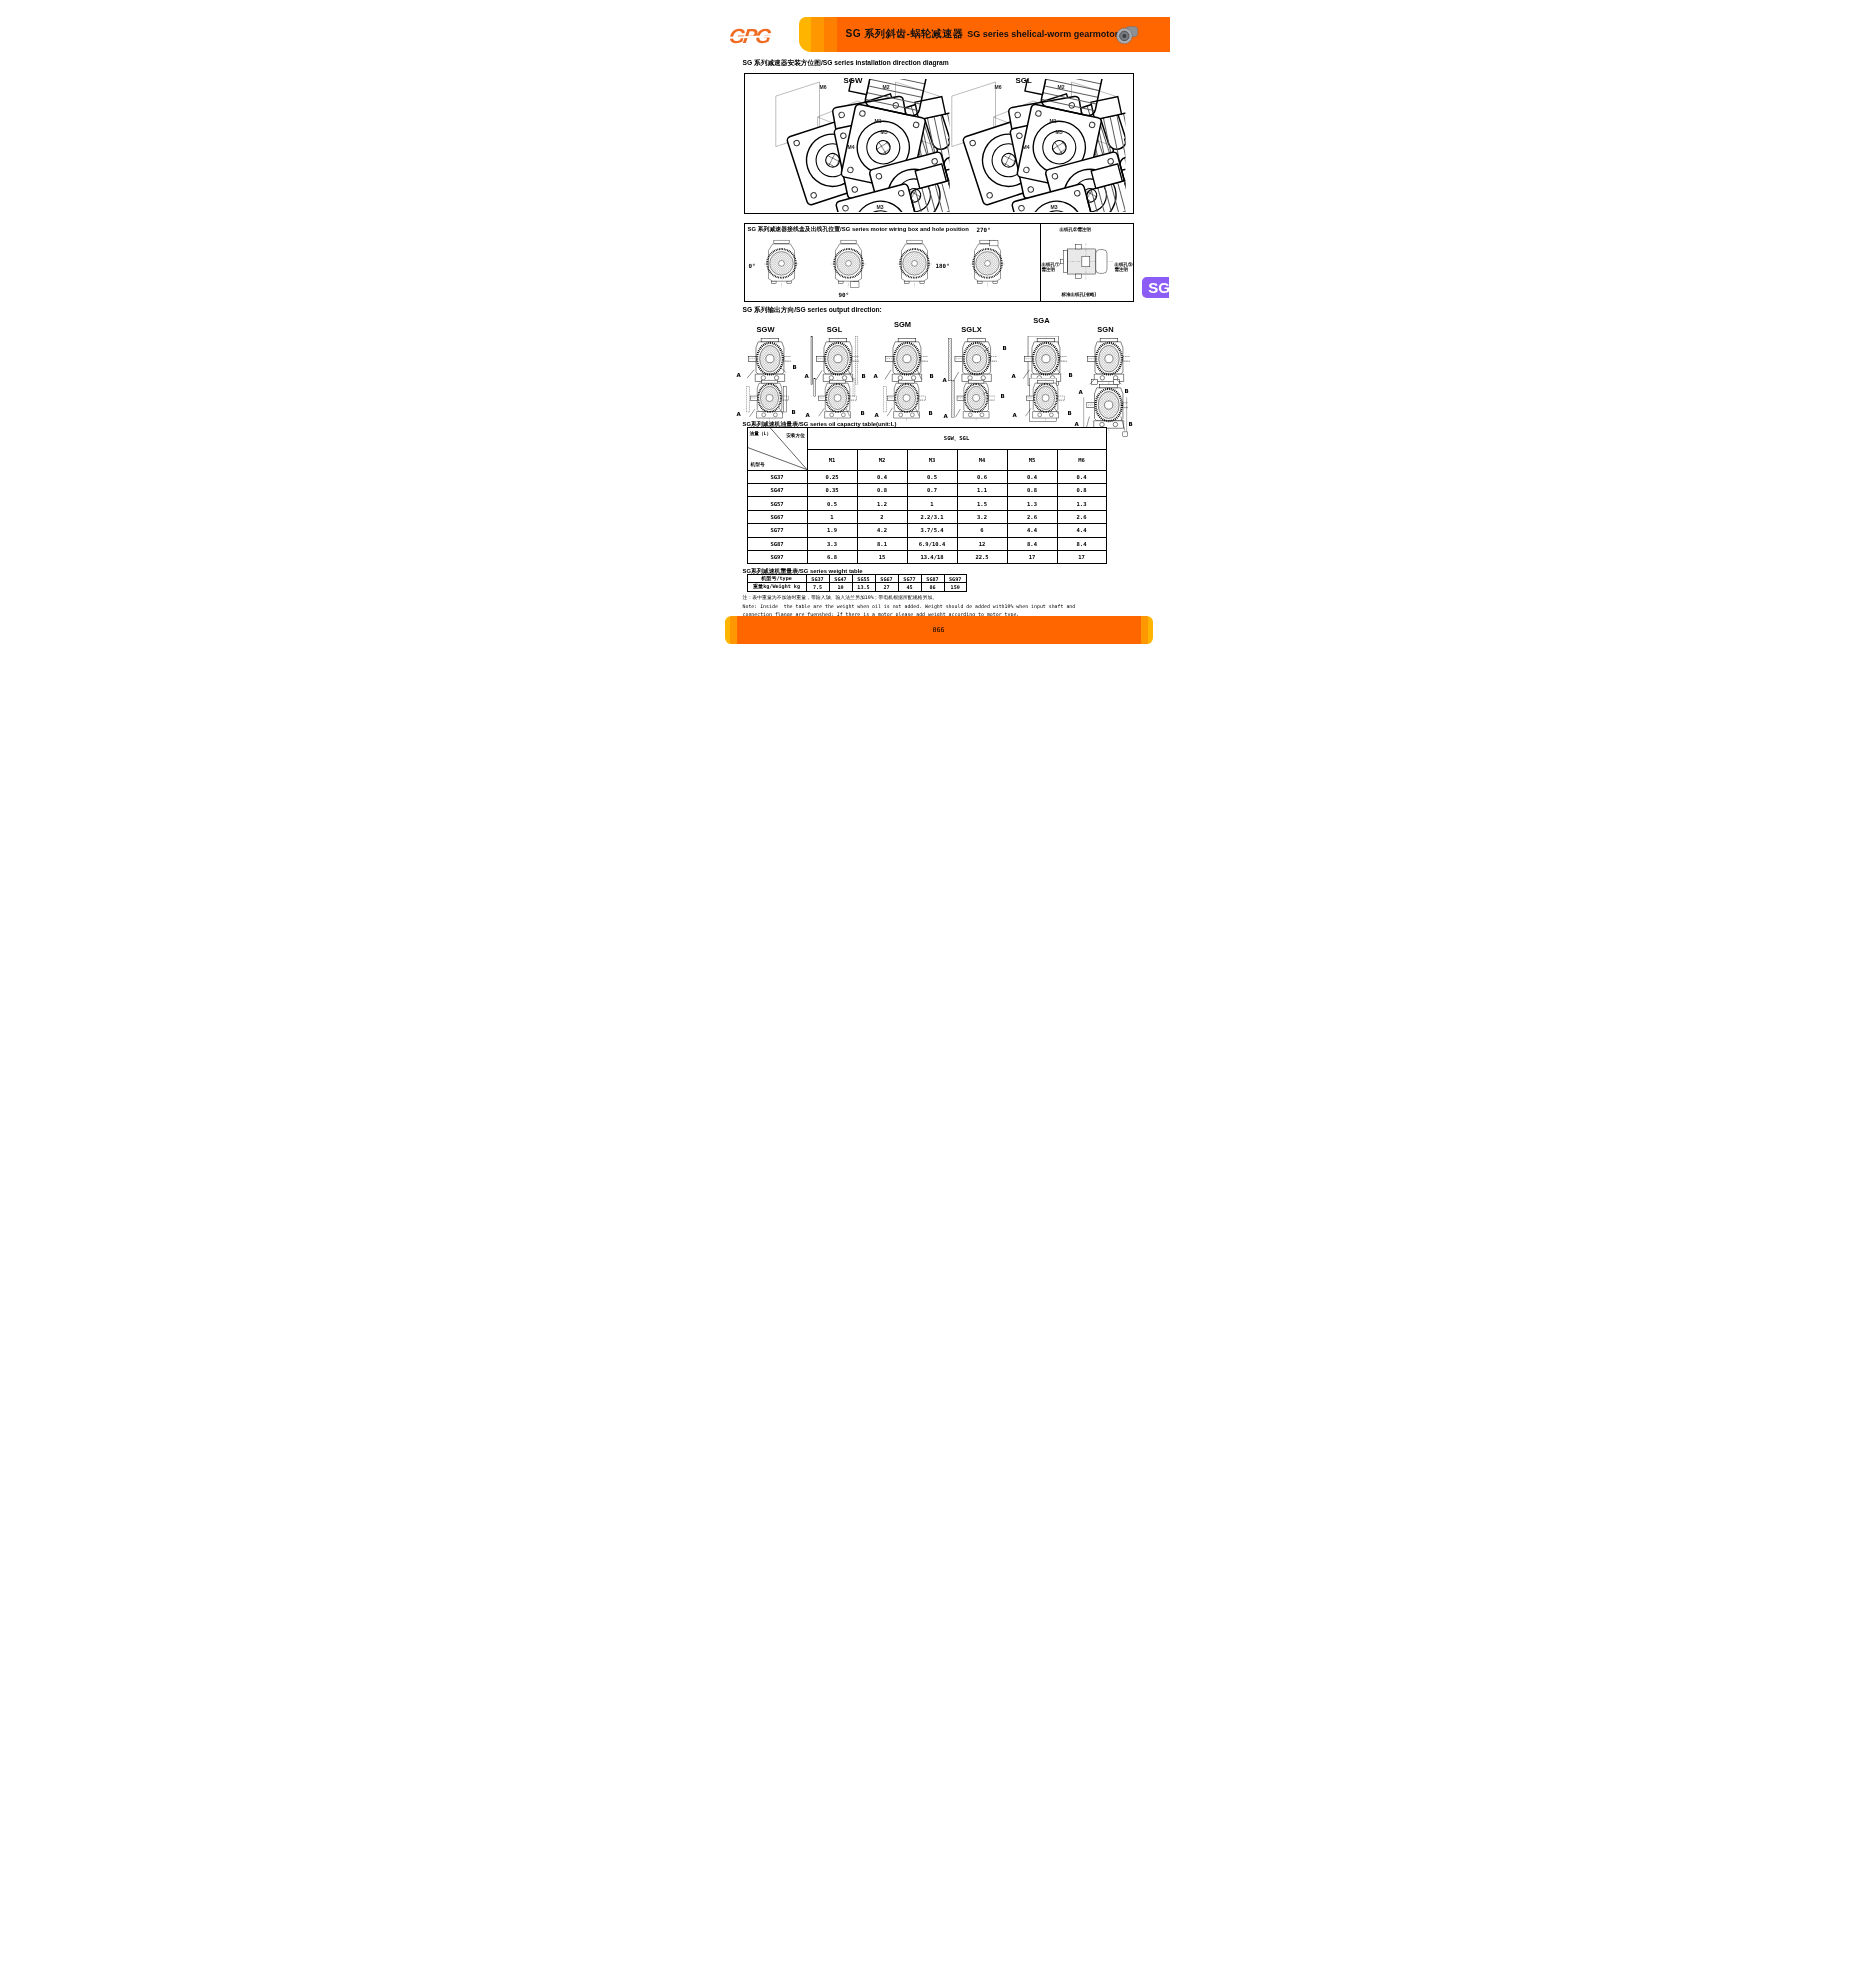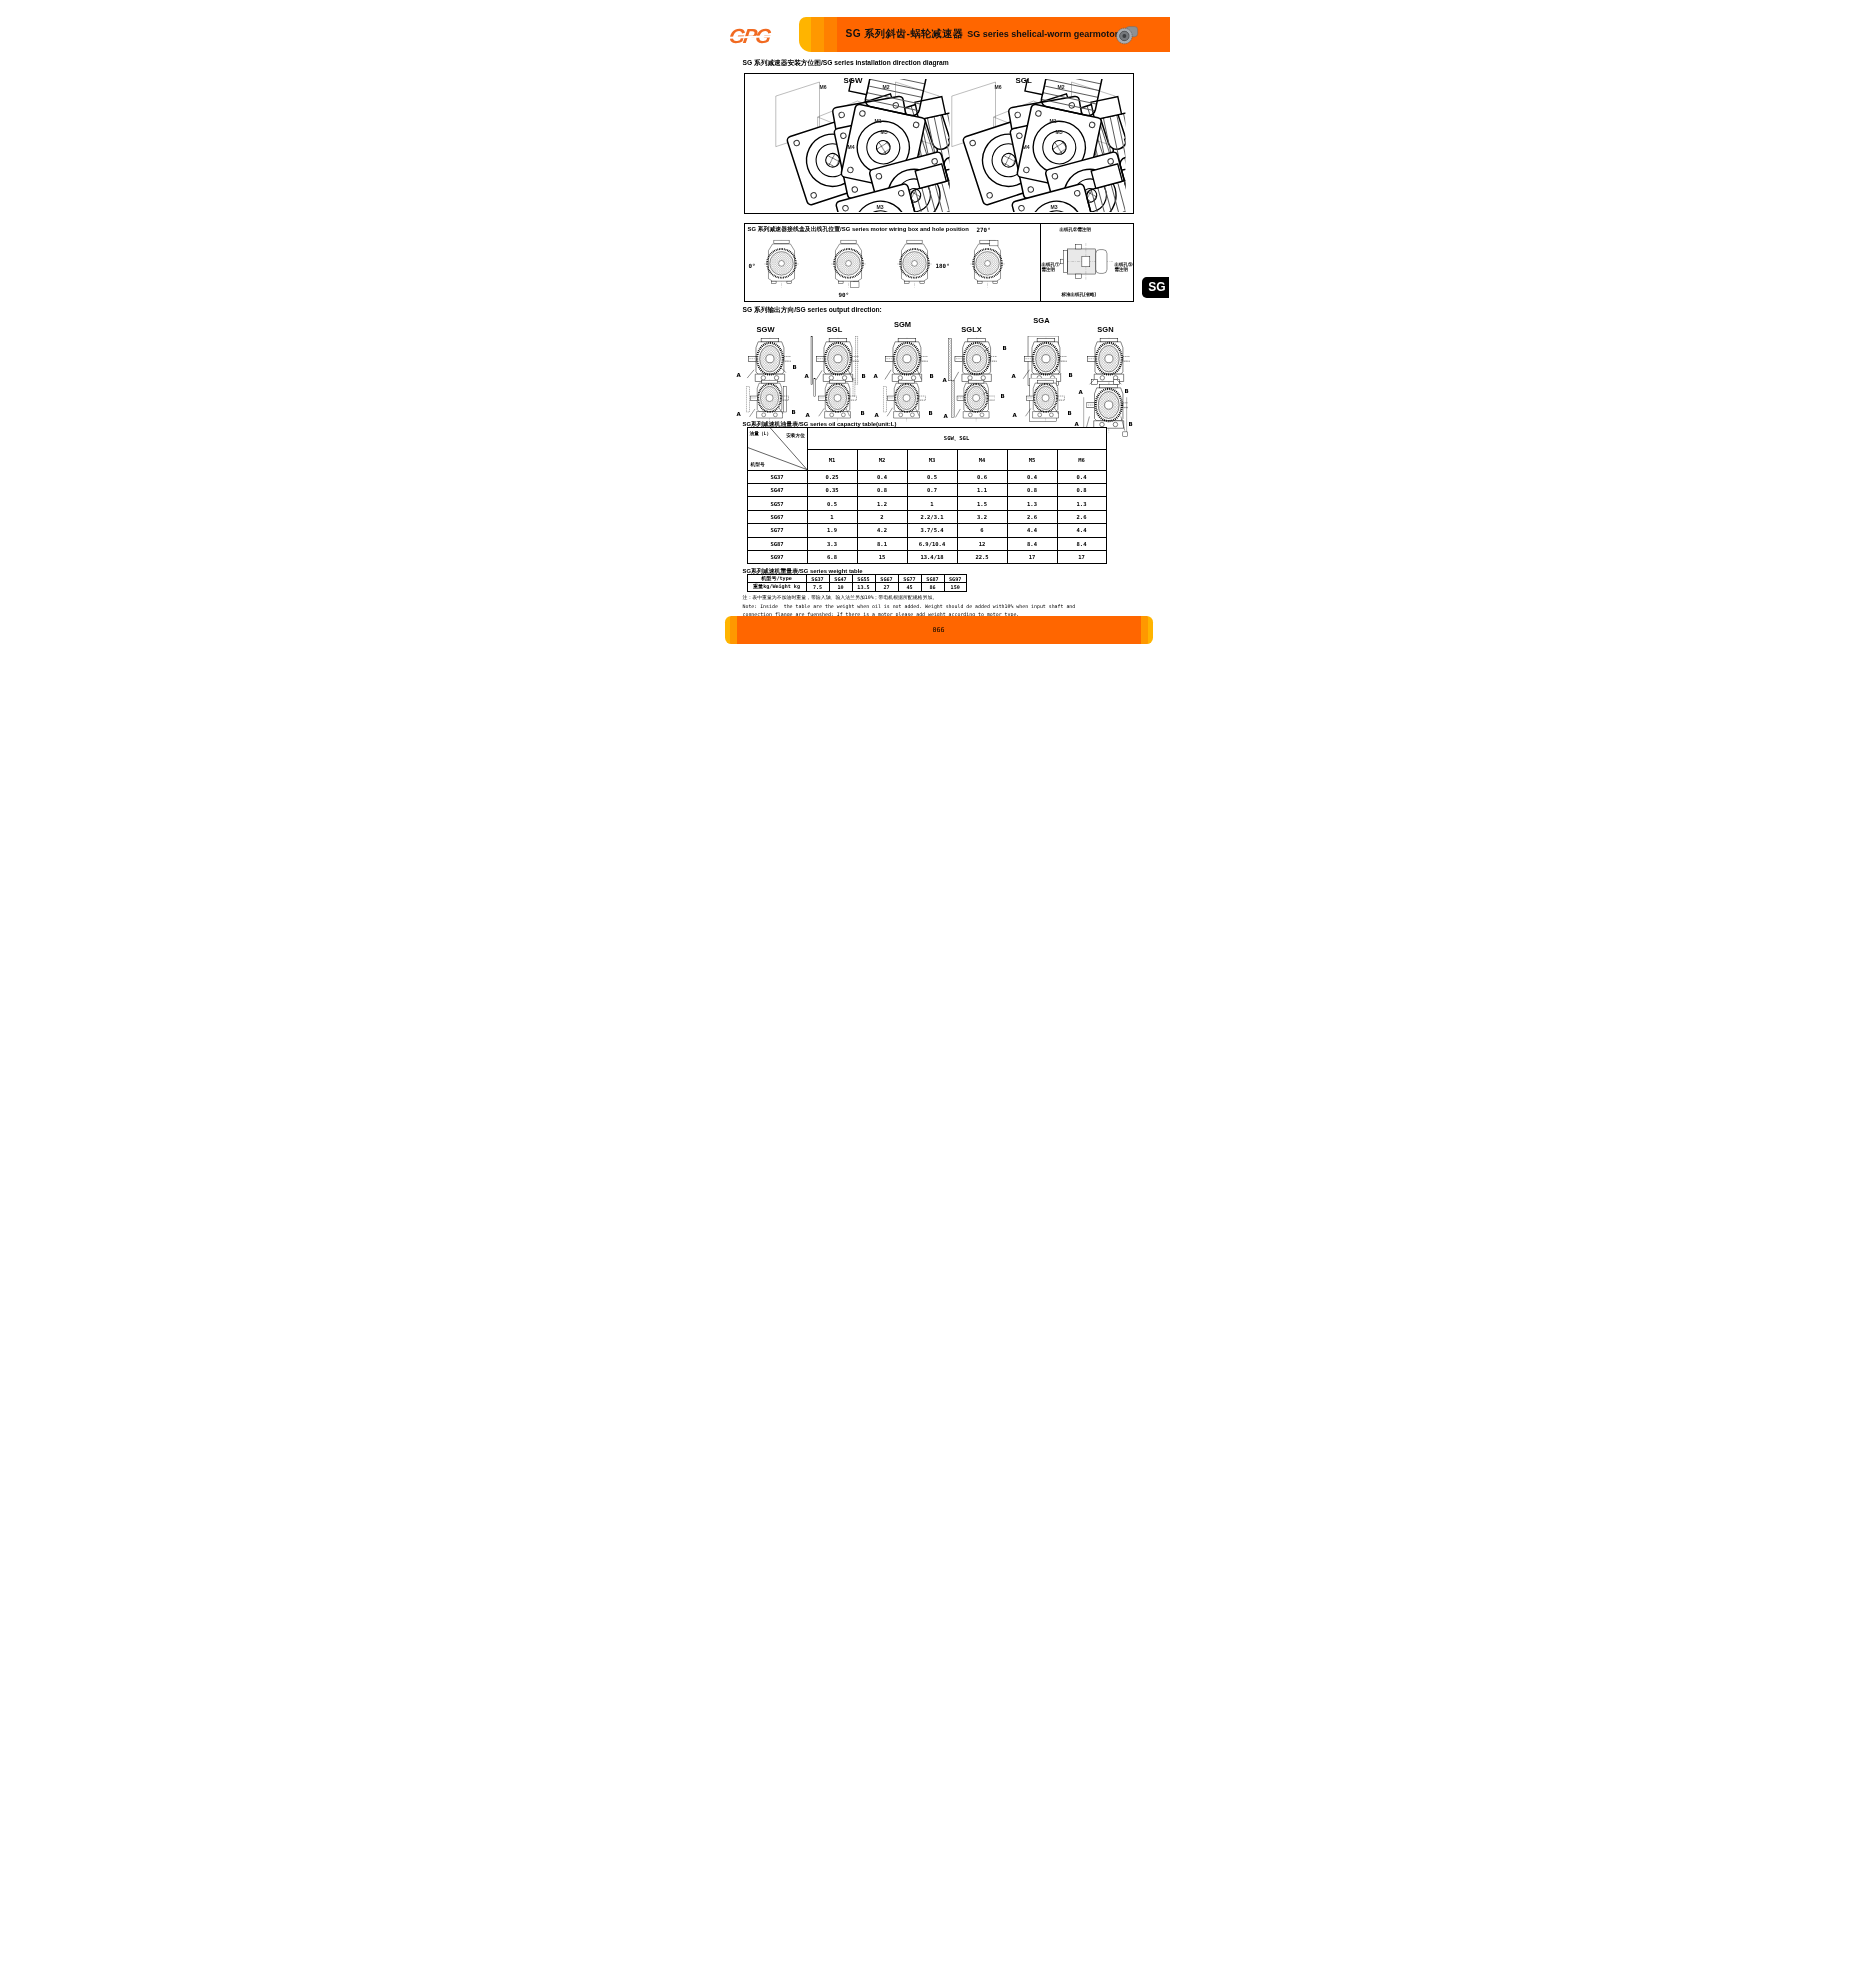--- a/index.html
+++ b/index.html
@@ -11,22 +11,22 @@
   .banner { position:absolute; left:97px; top:16.5px; right:0; height:35px;
     background:linear-gradient(90deg,#FFB400 0 12.2px,#FF9800 12.2px 25px,#FF8000 25px 38px,#FF6600 38px 100%);
     border-radius:7px 0 0 11.8px; display:flex; align-items:center; padding-left:47px; }
   .banner .t-zh { font-size:10.2px; font-weight:bold; color:#111; letter-spacing:0.4px; }
   .banner .t-en { font-size:9px; font-weight:bold; color:#111; margin-left:3.9px; }
   .logo { position:absolute; left:27px; top:25px; width:48px; height:24.4px; color:#F16A21;
     font-weight:bold; font-style:italic; font-size:20.4px; line-height:23px; letter-spacing:-1.6px;
     transform:skewX(-8deg); overflow:hidden; }
   .logo .bar { position:absolute; left:0; top:10.6px; width:100%; height:1.6px; background:#fff; transform:skewY(-2deg); }
 
-  .side-tab { position:absolute; left:440px; top:277px; width:27.5px; height:21px; background:#000000;
-    border-radius:4.7px 0 0 4.7px; color:#fff; font-weight:bold; font-size:12px; line-height:21px; padding-left:6.7px; }
+  .side-tab { position:absolute; left:440px; top:277px; width:27.5px; height:21px; background:#8b5cf6;
+    border-radius:4.7px 0 0 4.7px; color:#fff; font-weight:bold; font-size:15px; line-height:21px; padding-left:6.7px; }
 
   
   .sec-title { position:absolute; font-weight:bold; color:#000; }
   .box { position:absolute; border:0.8px solid #000; background:#fff; }
 
   .mlabel { position:absolute; font-size:5.1px; font-weight:600; color:#222; font-family:"Liberation Sans",sans-serif; }
   .cluster-title { position:absolute; font-size:7.9px; font-weight:bold; color:#000; }
   .angle { position:absolute; font-size:5.9px; font-weight:600; color:#000; font-family:"DejaVu Sans Mono",monospace; }
   .holelabel { position:absolute; font-size:4.5px; font-weight:bold; color:#000; white-space:nowrap; }
   .colhead { position:absolute; font-size:7.5px; font-weight:bold; color:#000; transform:translateX(-50%); }

